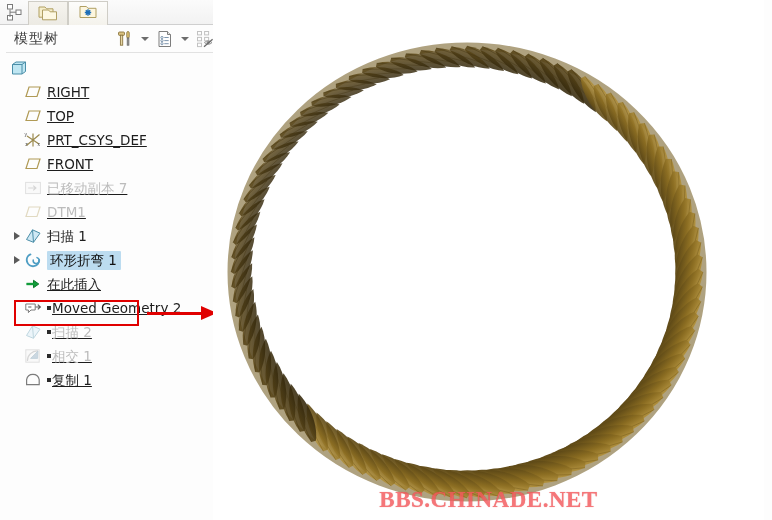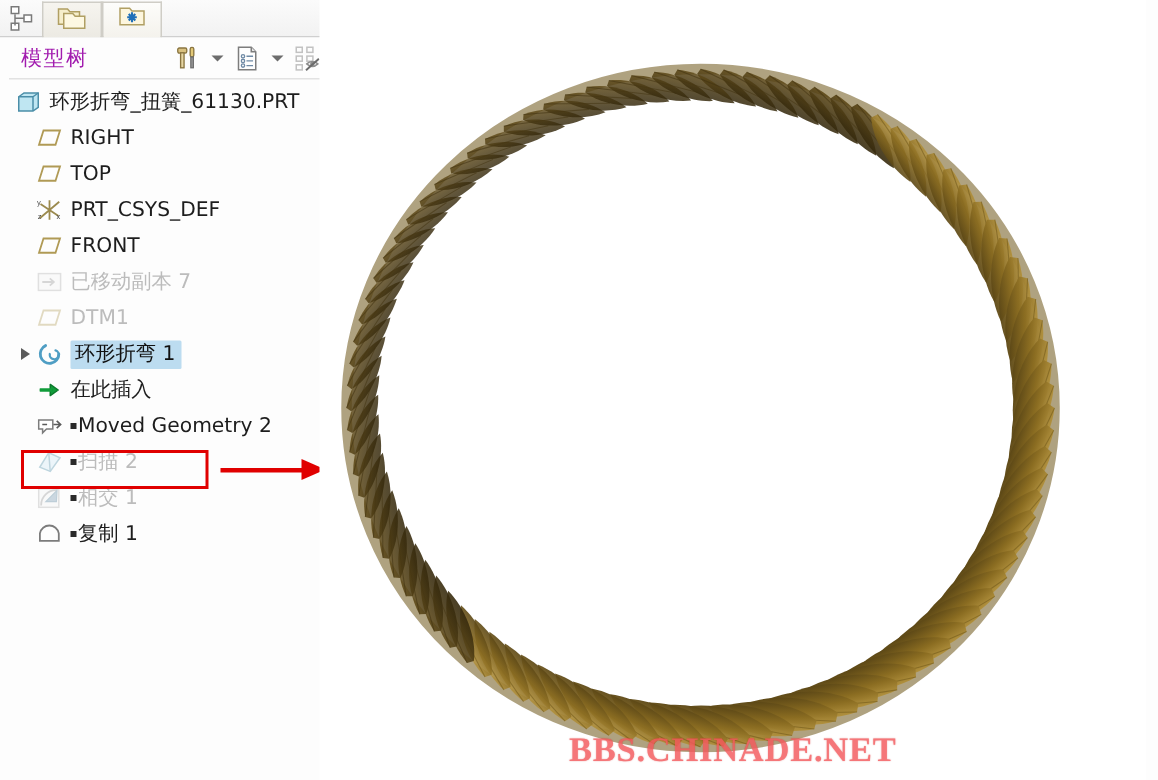--- a/index.html
+++ b/index.html
@@ -40,21 +40,21 @@
   .tab-btn.t2{left:68px;background:linear-gradient(#fdfdfb,#f4f2ec);}
 
   
   .tree-header{
     position:absolute;left:0;top:25px;width:220px;height:28px;
     background:#fdfdfd;
     box-sizing:border-box;
     display:flex;align-items:center;
   }
   .tree-title{
-    margin-left:14px;font-size:14px;color:#a21caf;
+    margin-left:14px;font-size:14px;color:#404040;
     font-family:"DejaVu Sans","Liberation Sans",sans-serif;
     letter-spacing:1px;
   }
   .hdr-tools{position:absolute;right:4px;top:2px;display:flex;align-items:center;gap:2px;}
   .hdr-btn{width:22px;height:23px;display:flex;align-items:center;justify-content:center;}
   .caret{
     width:0;height:0;border-left:4px solid transparent;border-right:4px solid transparent;
     border-top:4px solid #6d6d6d;margin:0 3px;
   }
   .sep-line{
@@ -87,21 +87,21 @@
   .row.dim .lbl{color:#bcbcbc;}
   .row.dim .ico{opacity:.35;}
   .row .pre-sq{
     display:inline-block;width:4px;height:4px;background:#2a2a2a;
     vertical-align:6px;margin-right:1px;
   }
   .row.sel .lbl{
     background:#bcdcf0;padding:1px 4px 2px 3px;border-radius:1px;color:#111;
   }
   .indent-0{padding-left:10px;}
-  .indent-1{padding-left:24px;}
+  .indent-1{padding-left:24px;text-decoration:underline;}
   .indent-2{padding-left:10px;}
 
   
   .red-box{
     position:absolute;left:14px;top:300px;width:125px;height:26px;
     border:2px solid #e00000;box-sizing:border-box;pointer-events:none;
   }
   
   .red-arrow{
     position:absolute;left:147px;top:311px;width:72px;height:4px;
@@ -213,21 +213,20 @@
     <div class="sep-line"></div>
 
     <div class="tree" id="tree-rows">
         <div class="row indent-0">
           <span class="ico">
             <svg width="18" height="18" viewBox="0 0 18 18">
               <path d="M2.5 5.5 L6 3 L15.5 3 L15.5 12.5 L12 15 L2.5 15 Z" fill="#bfe6f2" stroke="#4b8ea8" stroke-width="1"></path>
               <path d="M2.5 5.5 L12 5.5 L12 15 M12 5.5 L15.5 3" fill="none" stroke="#4b8ea8" stroke-width="1"></path>
             </svg>
           </span>
-          <span class="lbl">环形折弯_扭簧_61130.PRT</span>
         </div>
         <div class="row indent-1">
           <span class="ico">
             <svg width="18" height="18" viewBox="0 0 18 18">
               <path d="M5 4 L16 4 L13 13.5 L2 13.5 Z" fill="none" stroke="#b09a55" stroke-width="1.2"></path>
             </svg>
           </span>
           <span class="lbl">RIGHT</span>
         </div>
         <div class="row indent-1">
@@ -266,20 +265,32 @@
           </span>
           <span class="lbl">已移动副本 7</span>
         </div>
         <div class="row indent-1 dim">
           <span class="ico">
             <svg width="18" height="18" viewBox="0 0 18 18">
               <path d="M5 4 L16 4 L13 13.5 L2 13.5 Z" fill="none" stroke="#b09a55" stroke-width="1.2"></path>
             </svg>
           </span>
           <span class="lbl">DTM1</span>
+        </div>
+        <div class="row indent-2">
+          <span class="expander">
+            <span class="tri"></span>
+          </span>
+          <span class="ico">
+            <svg width="18" height="18" viewBox="0 0 18 18">
+              <path d="M2.5 12.5 L8.5 2.8 L16 6.2 L9.5 15.3 Z" fill="#cfe9f5" stroke="#4b8ea8" stroke-width="1"></path>
+              <path d="M8.5 2.8 L9.5 15.3" stroke="#4b8ea8" stroke-width="1" fill="none"></path>
+            </svg>
+          </span>
+          <span class="lbl">扫描 1</span>
         </div>
         <div class="row indent-2 sel">
           <span class="expander">
             <span class="tri"></span>
           </span>
           <span class="ico">
             <svg width="18" height="18" viewBox="0 0 18 18">
               <path d="M15.2 9 A6.2 6.2 0 1 1 6.4 3.4" fill="none" stroke="#4f9ec4" stroke-width="1.9" stroke-linecap="round"></path>
               <path d="M9.2 9 A3 3 0 1 0 13 6.6" fill="none" stroke="#4f9ec4" stroke-width="1.5" stroke-linecap="round"></path>
             </svg>

